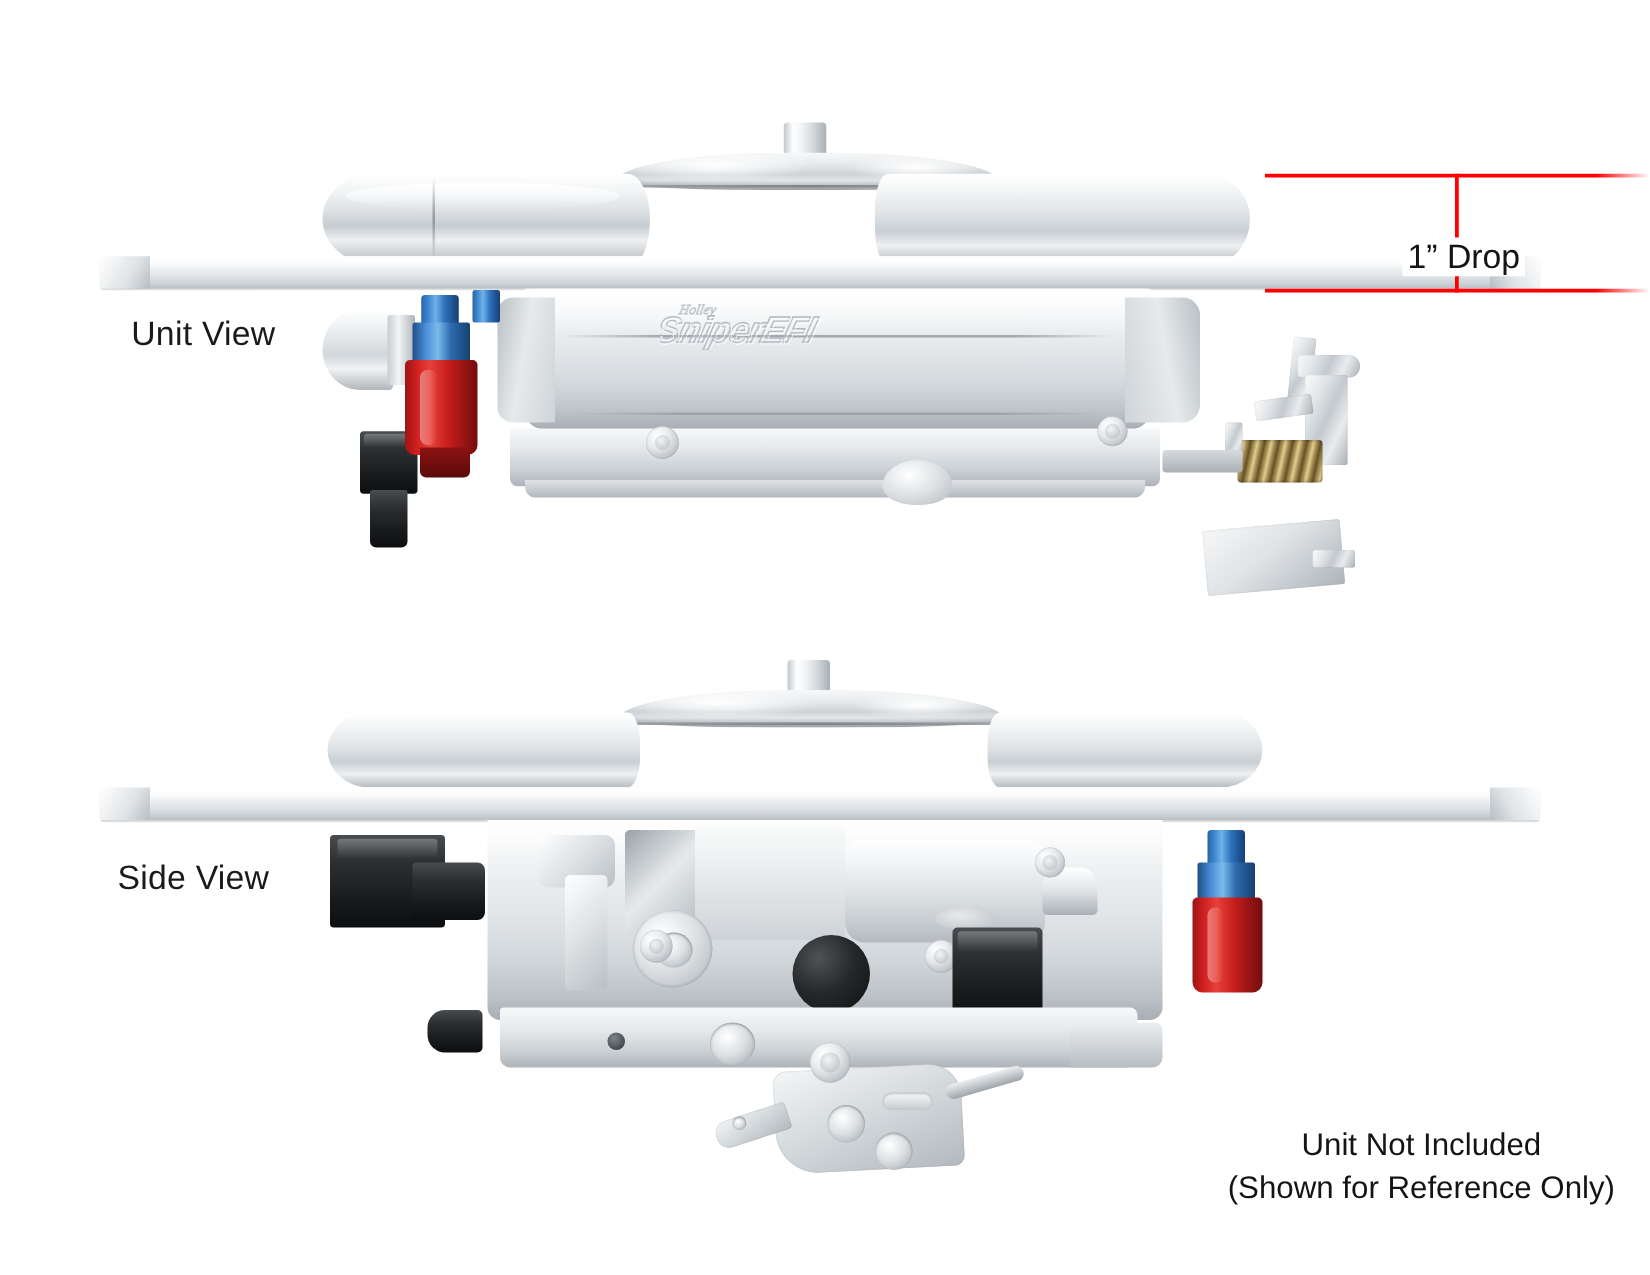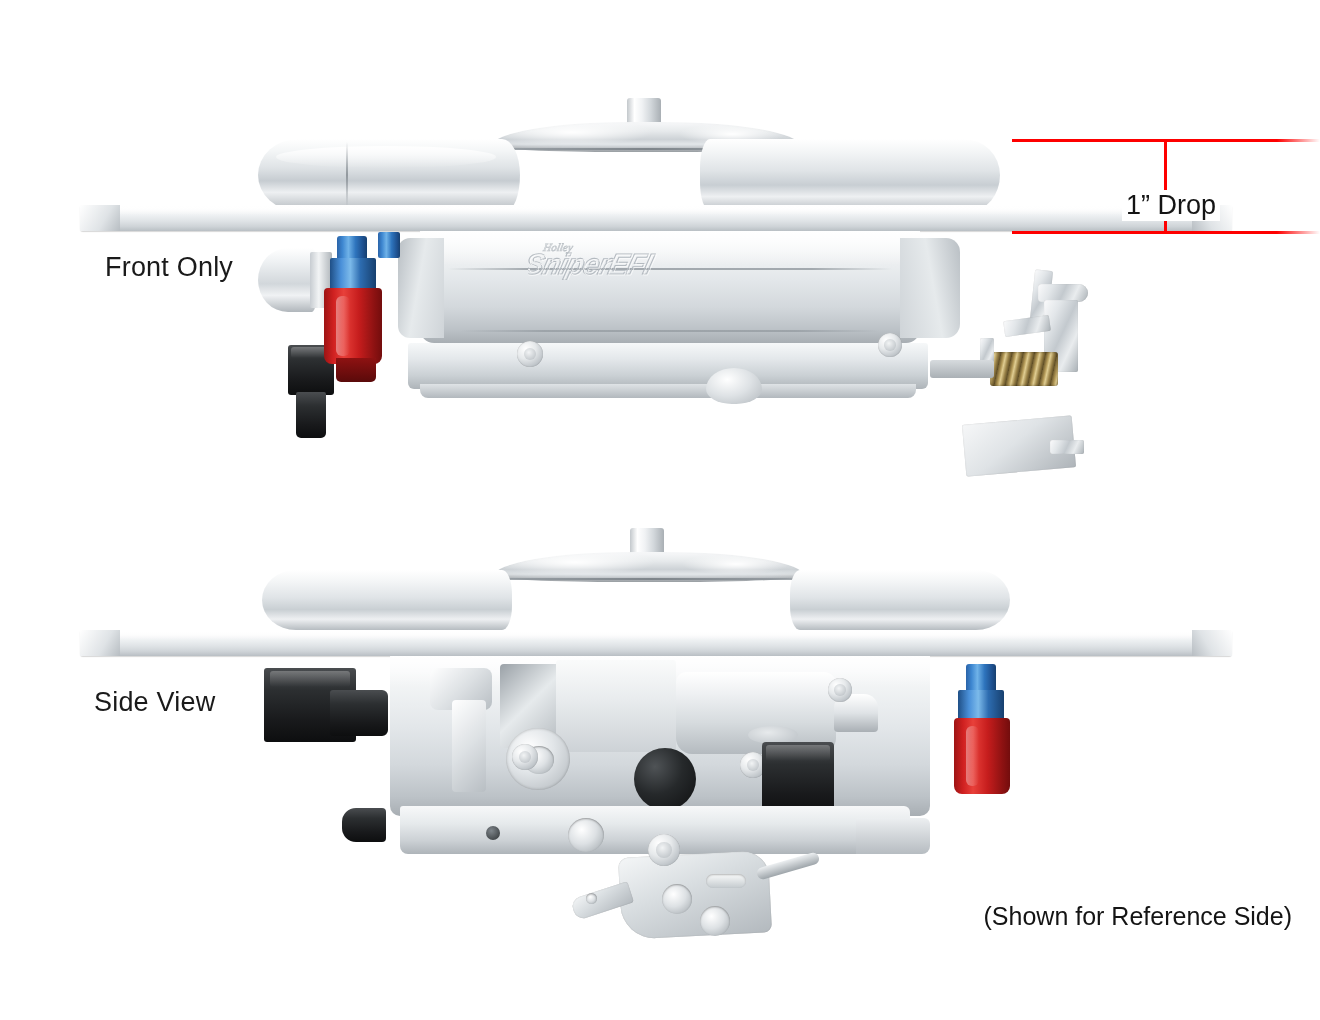--- a/index.html
+++ b/index.html
@@ -340,21 +340,21 @@
                 background:linear-gradient(145deg,#f6f7f8 0%,#dfe3e6 45%,#aeb4b9 100%);
                 border-radius:2px;
                 transform:rotate(-5deg);
                 box-shadow: inset 0 0 1px rgba(0,0,0,0.25);"></div>
     <div class="bracket" style="left:1050px; top:440px; width:34px; height:14px;"></div>
     <div class="part" style="left:930px; top:360px; width:64px; height:18px;
                 background:linear-gradient(to bottom,#d7dbde,#aab0b5);
                 border-radius:3px;"></div>
   </div>
 
-  <div class="view-label" id="front-view-label">Front Only</div>
+  <div class="view-label" id="front-view-label">Unit View</div>
 
   <div class="dim-line-h fade-r" id="dim-top"></div>
   <div class="dim-line-h fade-r" id="dim-bottom"></div>
   <div id="dim-vert"></div>
   <div id="drop-label">1” Drop</div>
 
   <div class="part">
 
     <div class="dome-stud" style="left:630px; top:528px; width:34px; height:32px;"></div>
     <div class="dome" style="left:494px; top:552px; width:310px; height:30px;"></div>
@@ -455,16 +455,17 @@
     <div class="bolt" style="left:648px; top:834px; width:32px; height:32px;"></div>
     <div class="part" style="left:756px; top:860px; width:64px; height:12px;
                 background:linear-gradient(to bottom,#eceff1,#9ea5aa);
                 border-radius:6px;
                 transform:rotate(-16deg);"></div>
   </div>
 
   <div class="view-label" id="side-view-label">Side View</div>
 
   <div id="disclaimer">
-    <div>(Shown for Reference Side)</div>
+    <div>Unit Not Included</div>
+    <div>(Shown for Reference Only)</div>
   </div>
 
 </div>
 
 </body></html>

